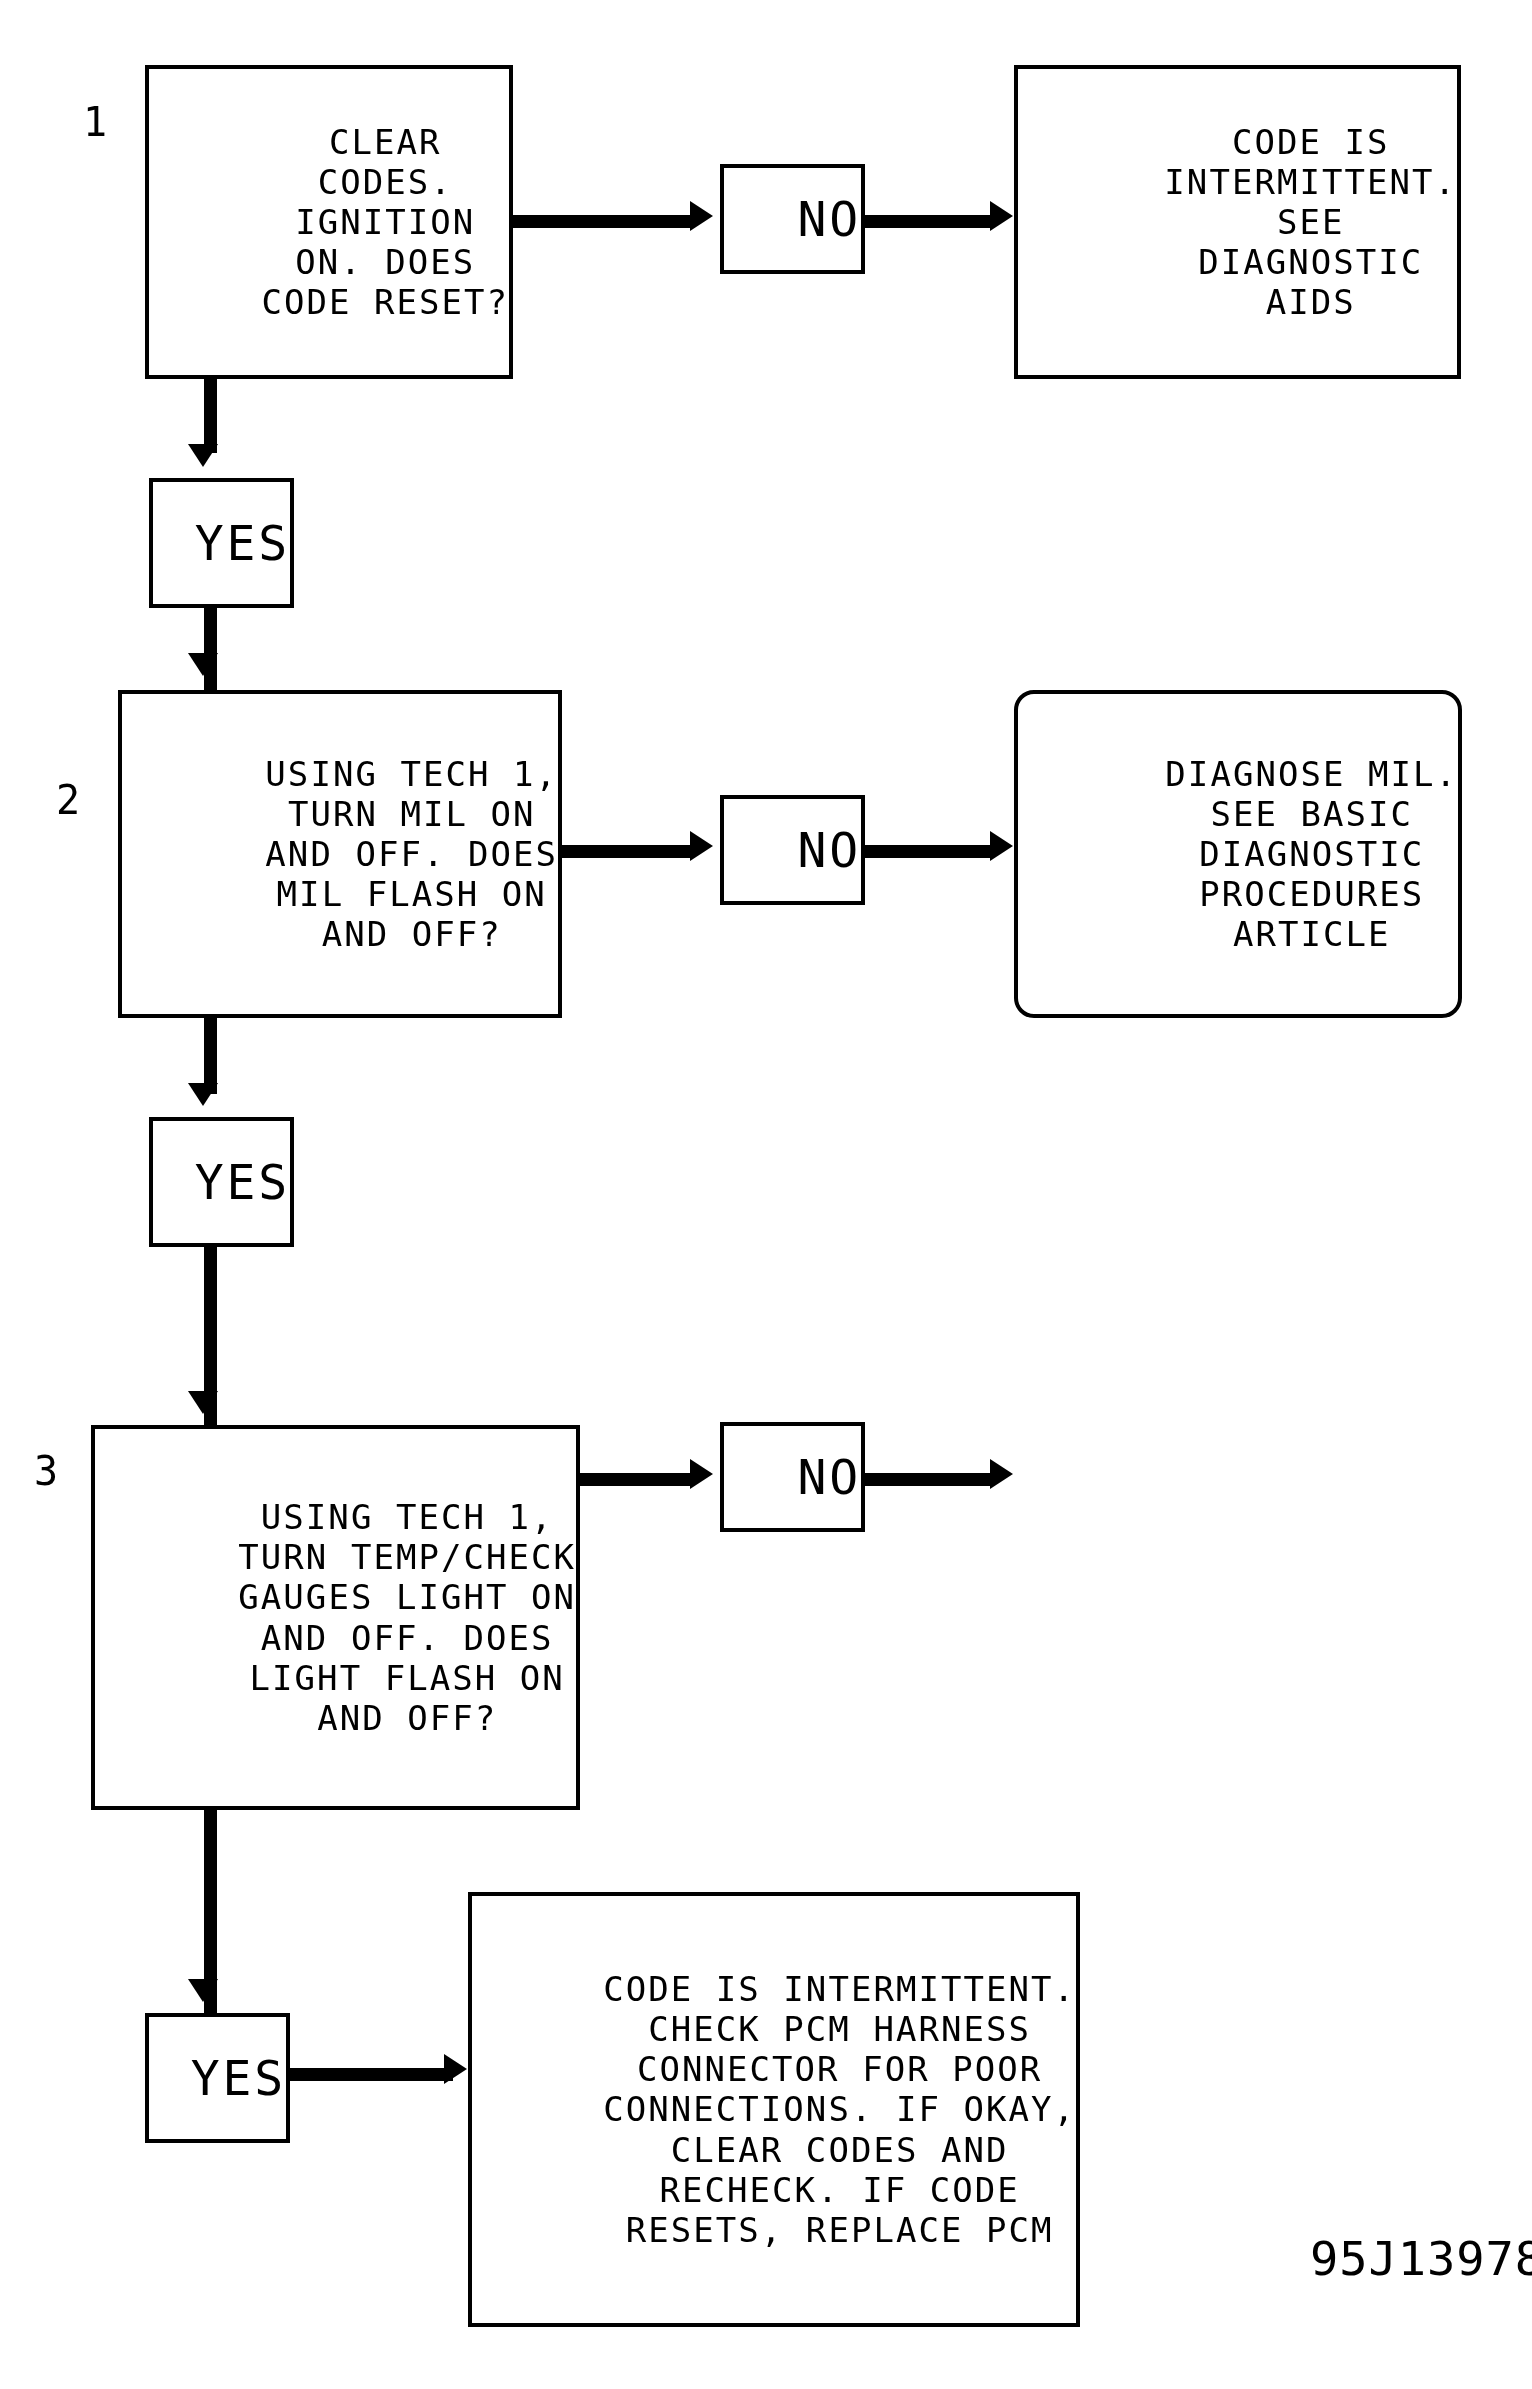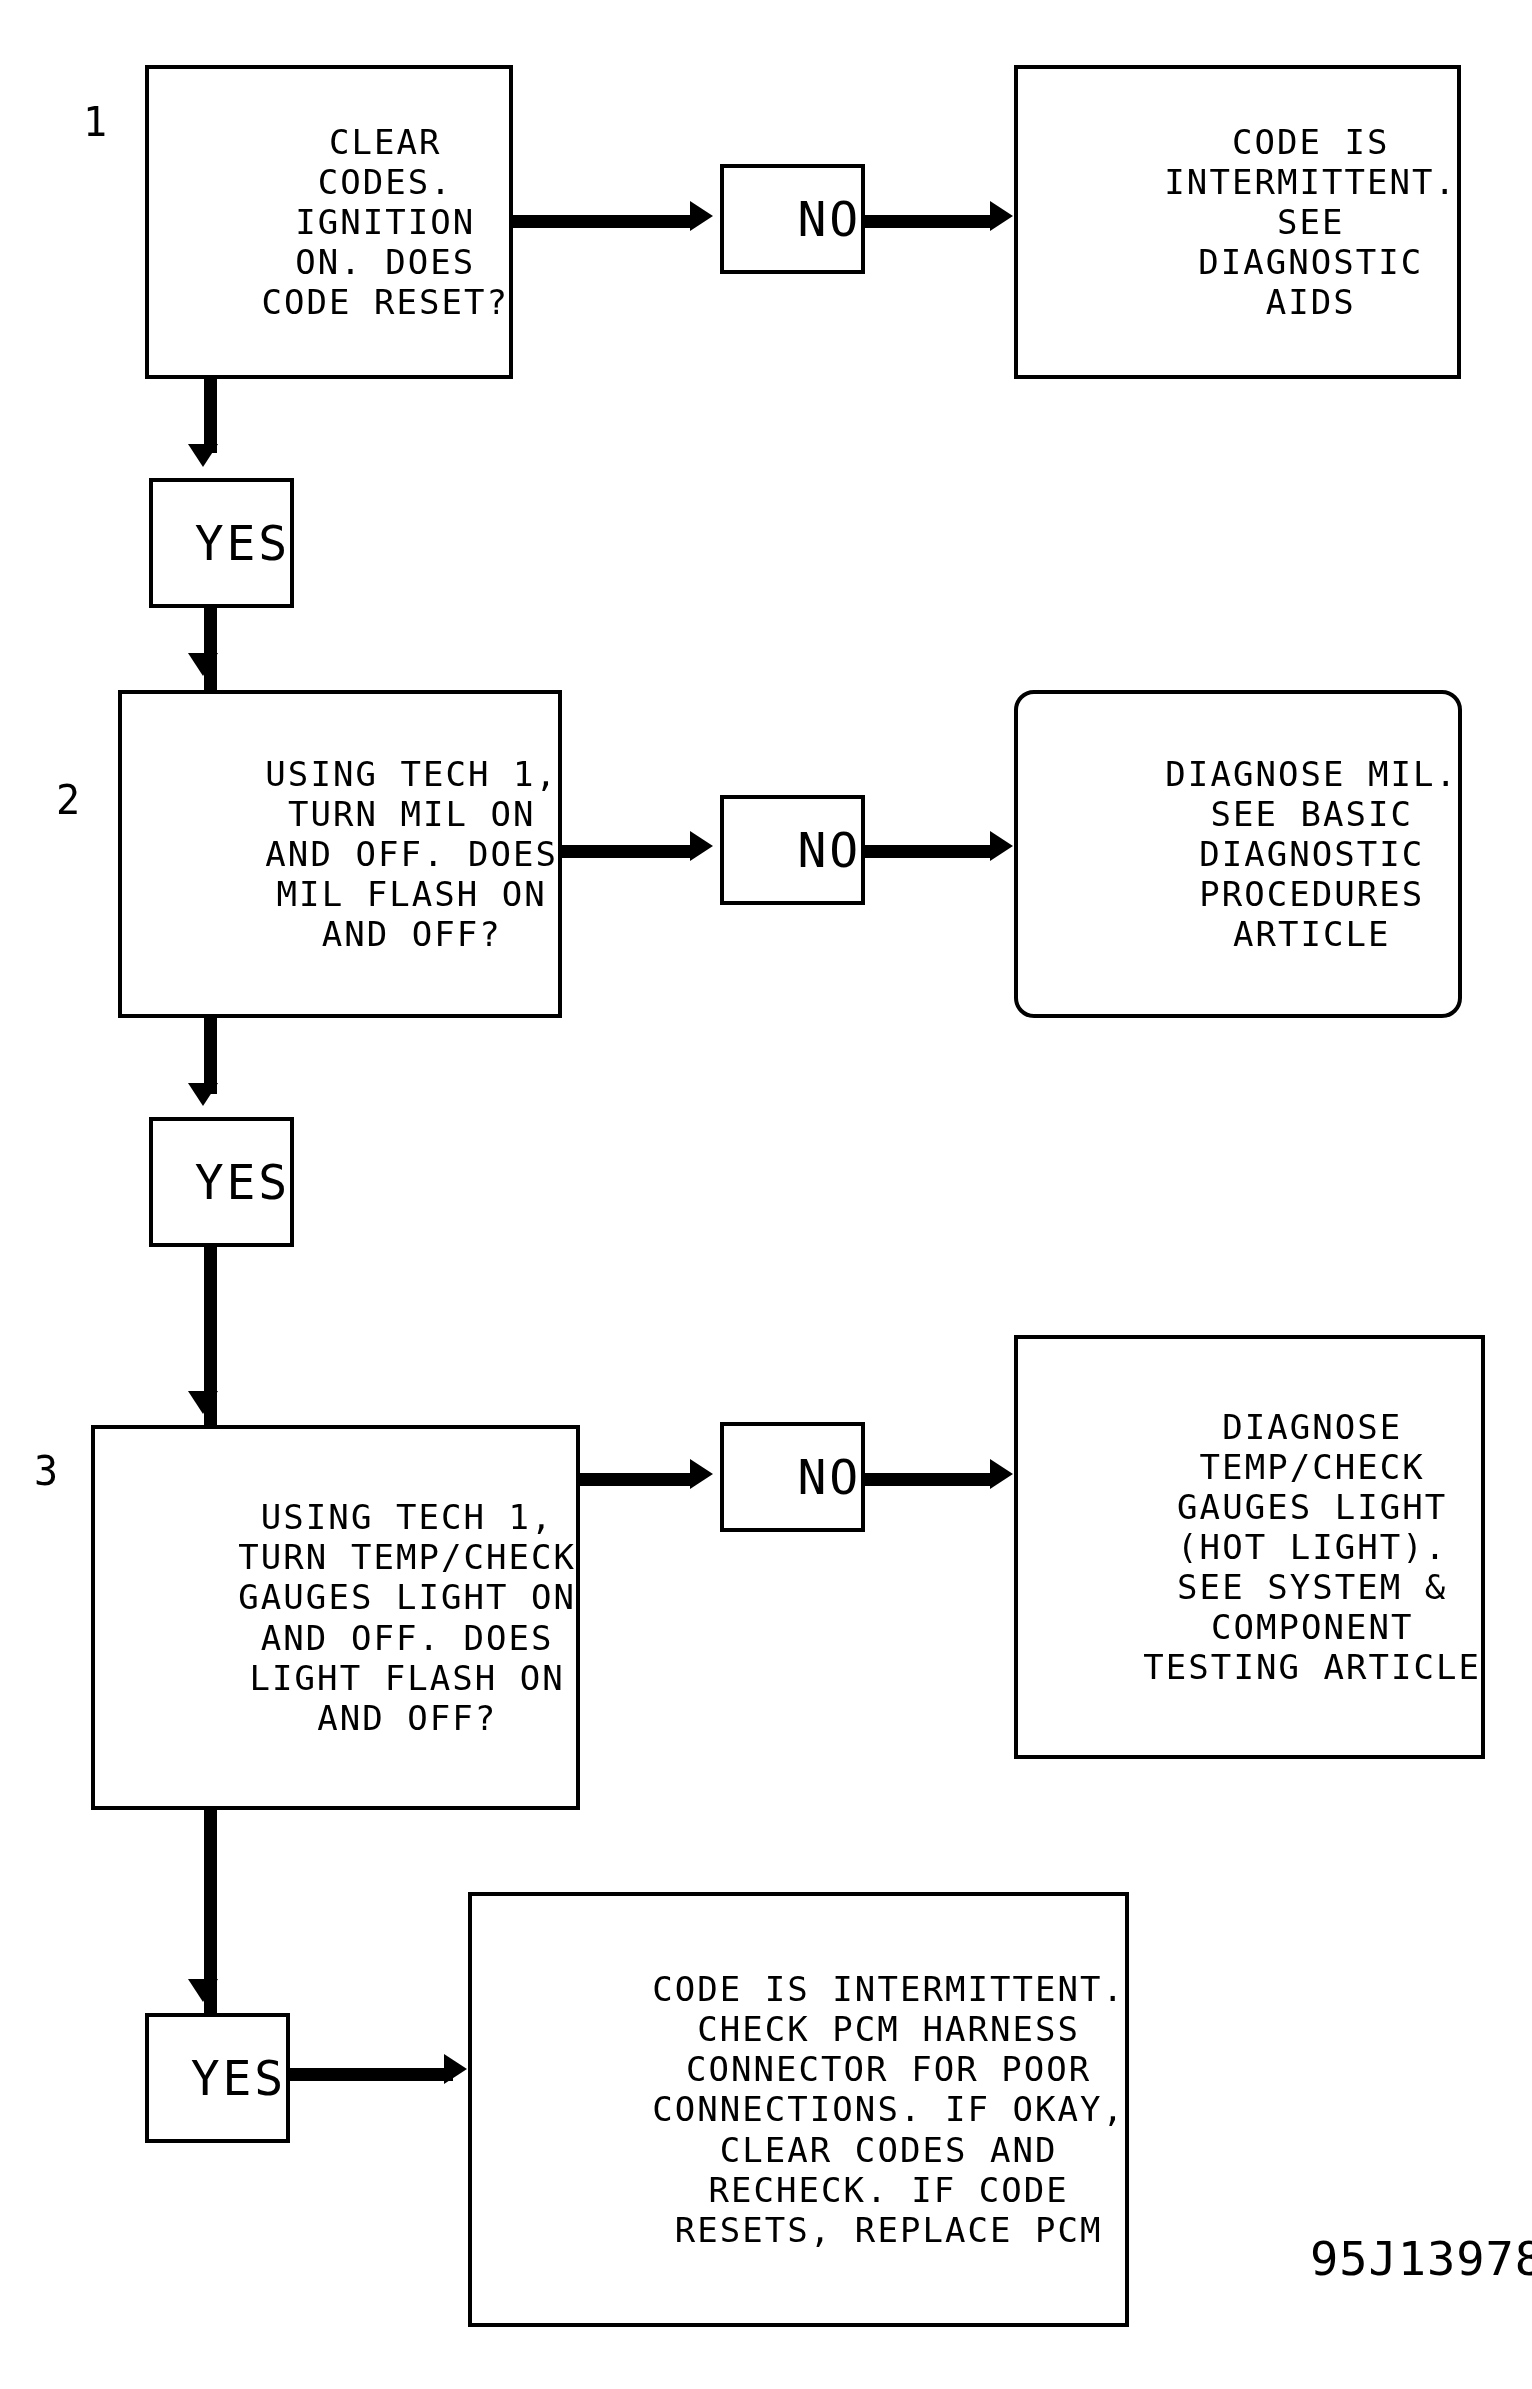--- a/index.html
+++ b/index.html
@@ -189,41 +189,32 @@
   <div class="hline" style="left: 580px; top: 1473px; width: 111px;"></div>
   <div class="arrow-r" style="left: 690px; top: 1459px;"></div>
 
   <div class="box" style="left: 720px; top: 1422px; width: 145px; height: 110px;">
     <span class="txt t-label">NO</span>
   </div>
 
   <div class="hline" style="left: 865px; top: 1473px; width: 125px;"></div>
   <div class="arrow-r" style="left: 990px; top: 1459px;"></div>
 
-  <div class="box" style="left: 1014px; top: 1335px; width: 471px; height: 424px;">
-    <span class="txt t-res">DIAGNOSE
-TEMP/CHECK
-GAUGES LIGHT
-(HOT LIGHT).
-SEE SYSTEM &amp;
-COMPONENT
-TESTING ARTICLE</span>
-  </div>
 
   <div class="vline" style="left: 204px; top: 1810px; height: 209px;"></div>
   <div class="arrow-d" style="left: 188px; top: 1979px;"></div>
 
   <div class="box" style="left: 145px; top: 2013px; width: 145px; height: 130px;">
     <span class="txt t-label">YES</span>
   </div>
 
   <div class="hline" style="left: 290px; top: 2068px; width: 163px;"></div>
   <div class="arrow-r" style="left: 444px; top: 2054px;"></div>
 
-  <div class="box" style="left: 468px; top: 1892px; width: 661px; height: 435px;">
+  <div class="box" style="left: 468px; top: 1892px; width: 612px; height: 435px;">
     <span class="txt t-final">CODE IS INTERMITTENT.
 CHECK PCM HARNESS
 CONNECTOR FOR POOR
 CONNECTIONS. IF OKAY,
 CLEAR CODES AND
 RECHECK. IF CODE
 RESETS, REPLACE PCM</span>
   </div>
 
   <div class="sigcode" style="left: 1266px; top: 2231px; margin-left: 44px;">95J13978</div>

